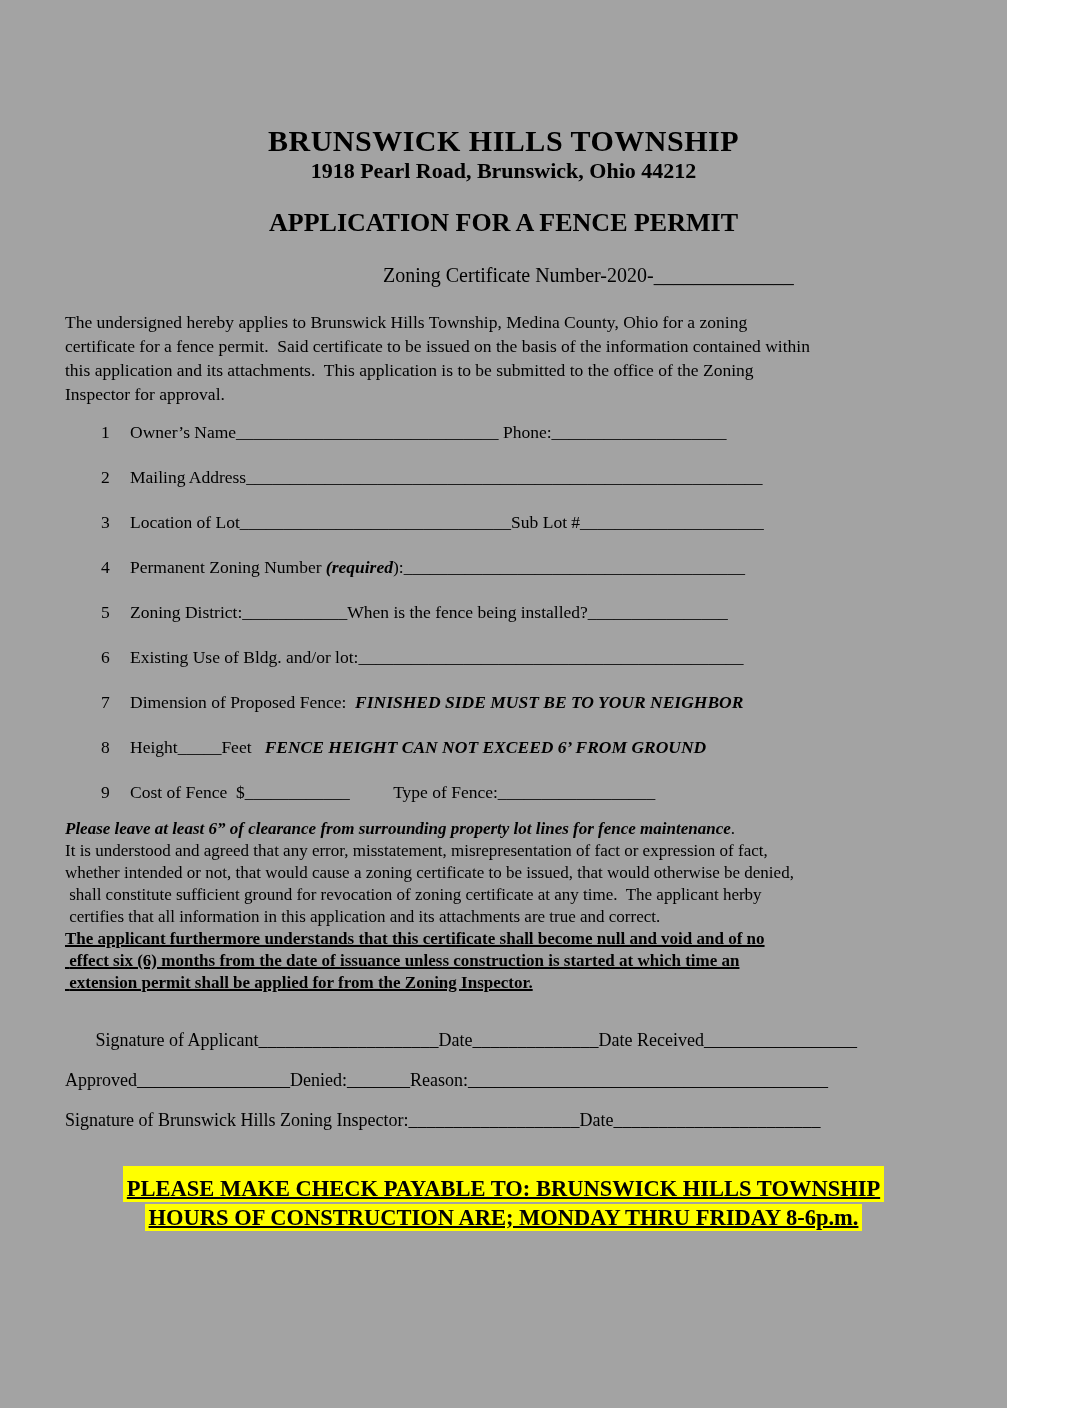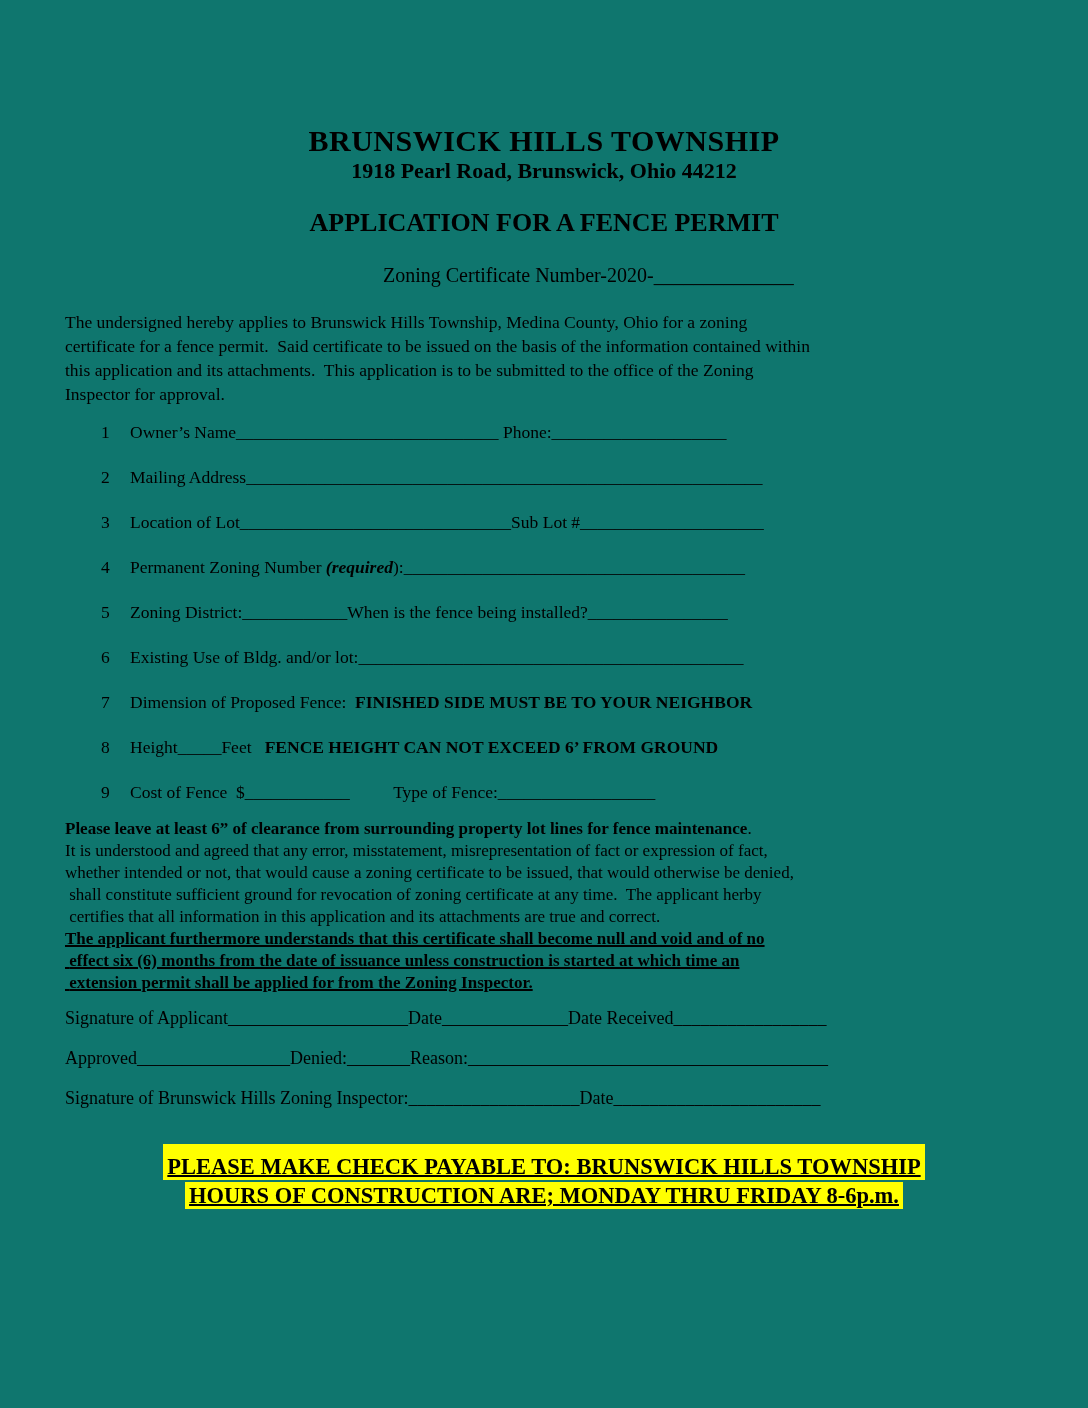--- a/index.html
+++ b/index.html
@@ -1,41 +1,41 @@
 <!DOCTYPE html>
 <html><head>
 <meta charset="utf-8">
 <style>
   html,body{margin:0;padding:0;background:#ffffff;}
   .page{
     position:relative;
-    width:1088px;
+    width:1007px;
     height:1408px;
-    background:#0f766e;
+    background:#a3a3a3;
     font-family:"Liberation Serif","DejaVu Serif",serif;
     color:#000000;
     overflow:hidden;
   }
   .doc-header{ text-align:center; padding-top:124px; }
   .township-title{ font-size:30px; font-weight:bold; line-height:34px; letter-spacing:0.5px; }
   .township-address{ font-size:22px; font-weight:bold; line-height:26px; }
   .form-title{ font-size:26px; font-weight:bold; line-height:30px; margin-top:24px; }
   .content{ padding-left:65px; padding-right:150px; }
   .cert-line{ margin-top:24px; margin-left:318px; font-size:20px; line-height:26px; white-space:pre-wrap; }
   .intro{ margin-top:22px; font-size:17.5px; line-height:24px; white-space:pre-wrap; }
   .items{ list-style:none; margin:14px 0 0 0; padding:0 0 0 36px; }
   .items li{ display:flex; font-size:17.5px; line-height:24px; margin-bottom:21px; white-space:pre-wrap; }
   .items li:last-child{ margin-bottom:0; }
   .item-num{ flex:0 0 29px; }
   .item-body{ flex:1 1 auto; white-space:pre-wrap; }
   .notice{ margin-top:14px; font-size:17px; line-height:22px; white-space:pre-wrap; }
   .admin-row{ font-size:18px; line-height:24px; margin-top:16px; white-space:pre-wrap; }
-  .admin-row.first{ margin-top:12px; }
+  .admin-row.first{ margin-top:34px;text-align:right; }
   .seg-plain{ font-weight:normal; }
-  .seg-bold{ font-weight:bold; }
+  .seg-bold{ font-weight:bold;font-style:italic; }
   .seg-boldital{ font-weight:bold; font-style:italic; }
   .seg-boldunder{ font-weight:bold; text-decoration:underline; text-decoration-thickness:2px; }
   .footer-notice{ margin-top:34px; text-align:center; }
   .footer-line{ display:block; line-height:27px; }
   .footer-line span{
     display:inline-block;
     font-size:22.5px;
     font-weight:bold;
     text-decoration:underline;
     text-decoration-thickness:2px;

